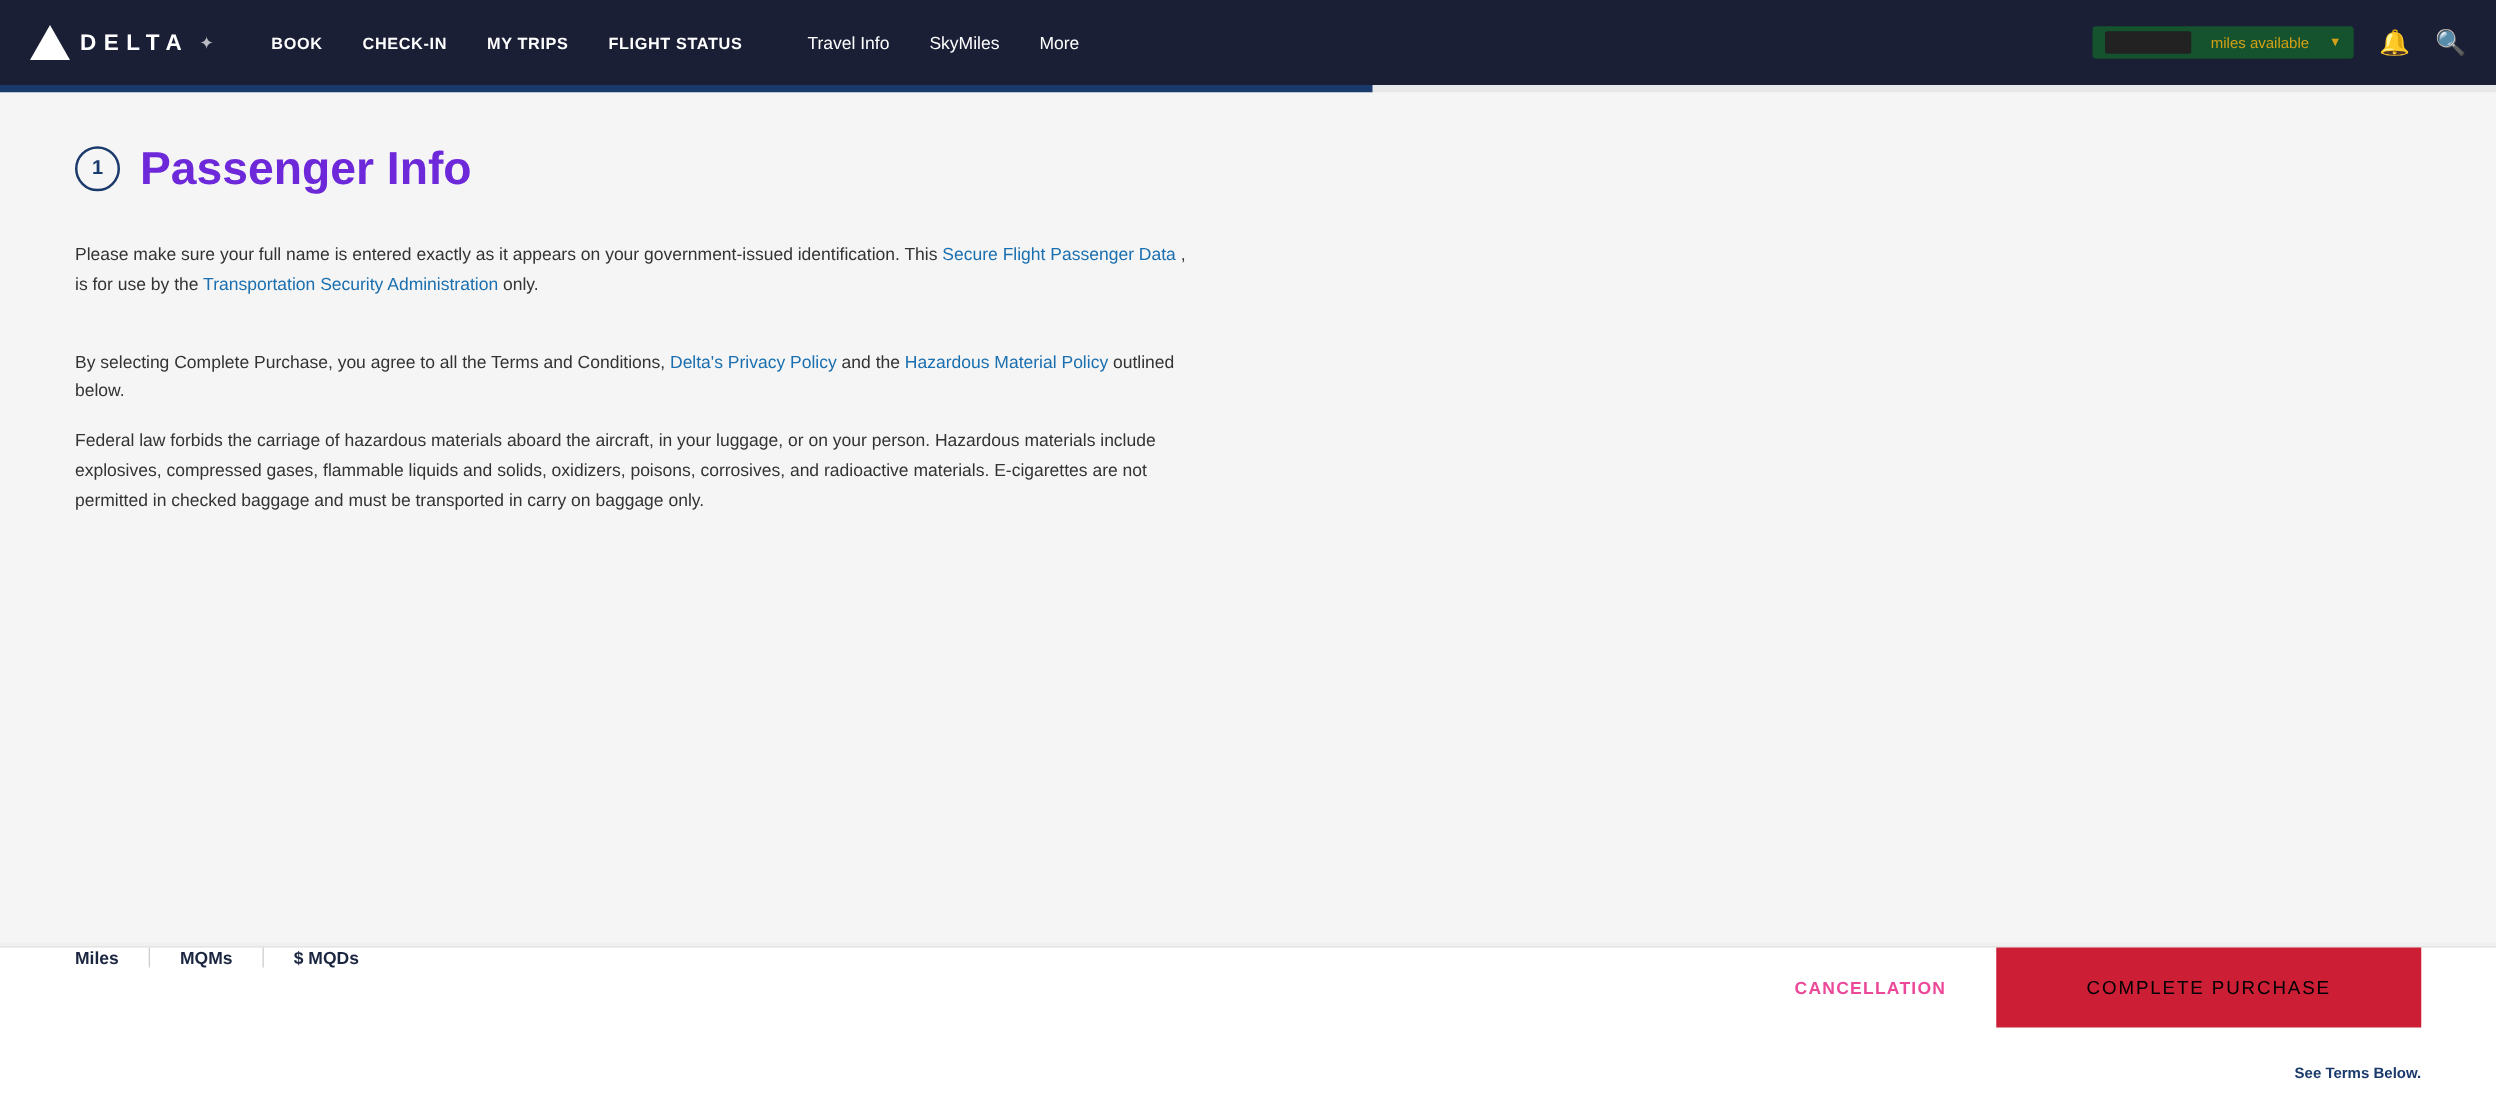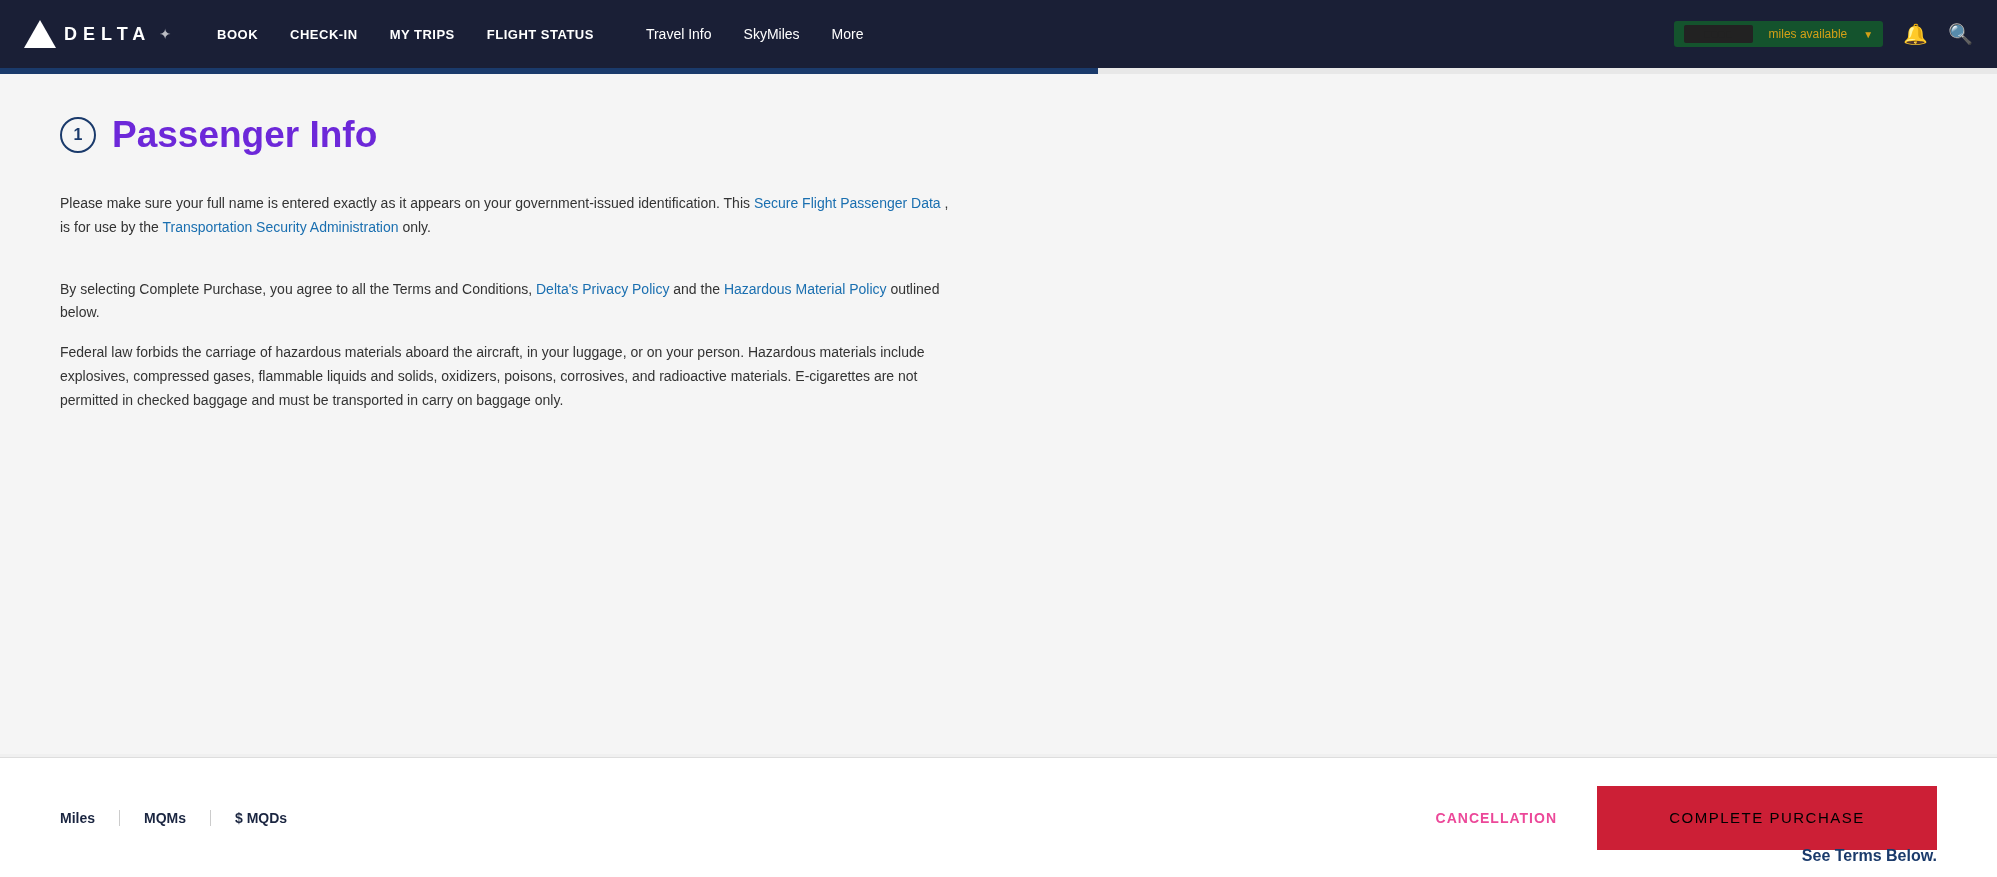--- a/index.html
+++ b/index.html
@@ -181,21 +181,21 @@
     .footer-bar {
       position: fixed;
       bottom: 0;
       left: 0;
       right: 0;
       background: white;
       border-top: 1px solid #ddd;
       padding: 0 60px;
       height: 120px;
       display: flex;
-      align-items: center;
+      align-items: flex-start;
     }
     .footer-tabs {
       display: flex;
       gap: 0;
       flex: 1;
     }
     .footer-tab {
       font-size: 14px;
       font-weight: bold;
       color: #1a2540;
@@ -232,21 +232,21 @@
       text-transform: uppercase;
       cursor: pointer;
       min-width: 340px;
       height: 64px;
     }
 
     .see-terms {
       position: absolute;
       bottom: 12px;
       right: 60px;
-      font-size: 16px;
+      font-size: 12px;
       font-weight: bold;
       color: #1a3a6b;
       cursor: pointer;
     }
   </style>
 </head>
 <body>
 
 <nav>
   <div class="nav-logo">

